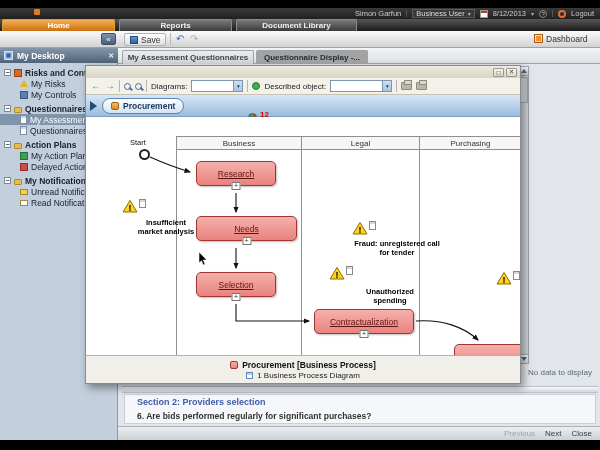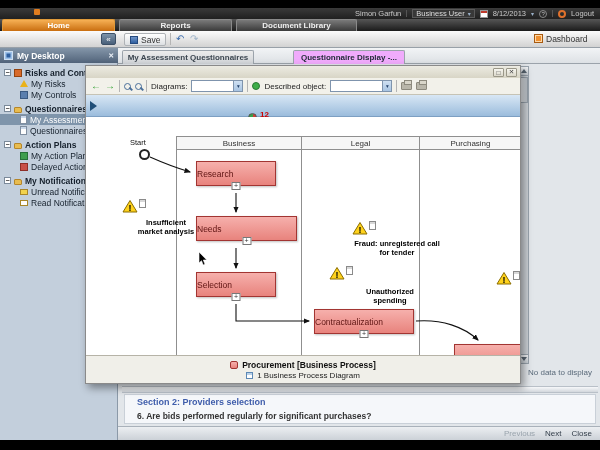--- a/index.html
+++ b/index.html
@@ -66,21 +66,21 @@
            box-shadow:inset 0 2px 0 #c9d8ea; }
   .envic { background:#f2d34f; border:1px solid #a8862a; height:6px !important; margin-top:1px; }
 
   
   .main { left:118px; top:48px; width:482px; height:392px; background:#e2e6ea; }
   .tabstrip { left:118px; top:48px; width:482px; height:16px; background:linear-gradient(#f2f4f6,#dde1e5);
               border-bottom:1px solid #9ba3ab; }
   .ctab { position:absolute; top:50px; height:14px; display:flex; align-items:center; justify-content:center;
           font-size:8px; font-weight:bold; color:#3c4650; border:1px solid #9ba3ab; border-bottom:none;
           border-radius:2px 2px 0 0; background:linear-gradient(#ececec,#cfd3d7); white-space:nowrap; }
-  .ctab-active { background:#f0abfc; color:#1e2935;margin-left:37px; }
+  .ctab-active { background:#a3a3a3; color:#1e2935; }
 
   .scrollbar { left:519px; top:66px; width:10px; height:298px; background:#ccd1d6; border:1px solid #9aa4ae; }
   .sb-btn { position:absolute; left:0; width:8px; height:9px; background:linear-gradient(#f4f6f8,#c9cfd5);
             border-bottom:1px solid #9aa4ae; display:flex; align-items:center; justify-content:center; }
   .sb-up-tri { width:0; height:0; border-left:3px solid transparent; border-right:3px solid transparent; border-bottom:4px solid #5a6672; }
   .sb-dn-tri { width:0; height:0; border-left:3px solid transparent; border-right:3px solid transparent; border-top:4px solid #5a6672; }
   .sb-thumb { position:absolute; left:0; top:10px; width:8px; height:26px; background:linear-gradient(90deg,#e8ebee,#b9c0c7); border:1px solid #97a1ab; }
 
   .nodata { left:528px; top:368px; font-size:8px; color:#5a6a7a; }
   .band { left:122px; top:386px; width:476px; height:7px; background:linear-gradient(#f7f8fa,#d2d7dc);
@@ -135,22 +135,22 @@
   .lane { border-left:1px solid #8f8f8f; height:219px; }
   .lane:last-child { border-right:1px solid #8f8f8f; }
   .lane-h { height:13px; border-bottom:1px solid #8f8f8f; background:#f6f6f6; font-size:8px;
             text-align:center; line-height:13px; color:#333; }
 
   .startlbl { position:absolute; left:44px; top:21px; font-size:7.5px; color:#111; }
   .startnode { position:absolute; left:53px; top:32px; width:11px; height:11px; border:2px solid #222;
                border-radius:50%; background:#fff; }
 
   .pbox { position:absolute; background:linear-gradient(#f6b0ac,#e8837d); border:1px solid #a23532;
-          border-radius:0; display:flex; align-items:center; 
-          font-size:8.5px; color:#5e1412; box-shadow:1px 1px 2px rgba(0,0,0,.25); z-index:3; }
+          border-radius:5px; display:flex; align-items:center; justify-content:center;
+          font-size:8.5px; color:#5e1412; box-shadow:1px 1px 2px rgba(0,0,0,.25); z-index:3;text-decoration:underline; }
   .pexp { position:absolute; left:50%; bottom:-5px; transform:translateX(-50%); width:9px; height:8px;
           background:#fff; border:1px solid #777; font-size:7px; line-height:6px; text-align:center; color:#333; }
 
   .wlabel { position:absolute; font-size:7.5px; font-weight:bold; color:#000; text-align:center; z-index:4;padding-left:48px; }
   .docico { position:absolute; width:7px; height:9px; background:#fff; border:1px solid #8a8a8a;
             box-shadow:inset 0 2px 0 #d8d8d8; z-index:4; }
 
   .pfooter { left:0; top:289px; width:434px; height:29px; background:#f0efe9; border-top:1px solid #b6b3a7;
              display:flex; flex-direction:column; align-items:center; justify-content:center; gap:1px; z-index:6; }
   .pfline { display:flex; align-items:center; gap:4px; }
@@ -323,20 +323,24 @@
       <span class="dd" style="width:62px">
         <span class="ddcaret">▾</span>
       </span>
       <span class="vsep"></span>
       <span class="icon-printer"></span>
       <span class="icon-printer"></span>
     </div>
 
     <div class="a bband">
       <span class="bchev"></span>
+      <span class="pill">
+        <span class="pillico"></span>
+        <span>Procurement</span>
+      </span>
     </div>
 
     <span class="a kpiico"></span>
     <span class="a kpival">12</span>
     <span class="a kpilabel">Customer Satisfaction</span>
 
     <div class="a warea">
 
       <div class="lanes">
         <div class="lane" style="width:125px">

